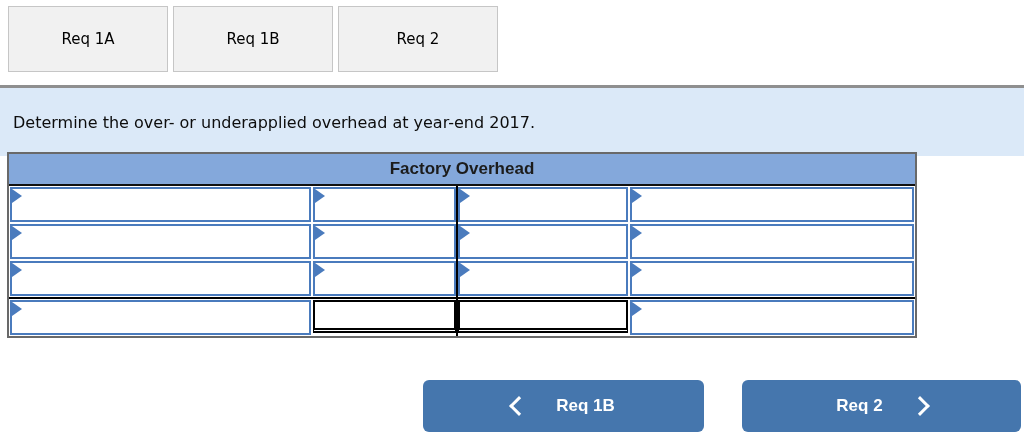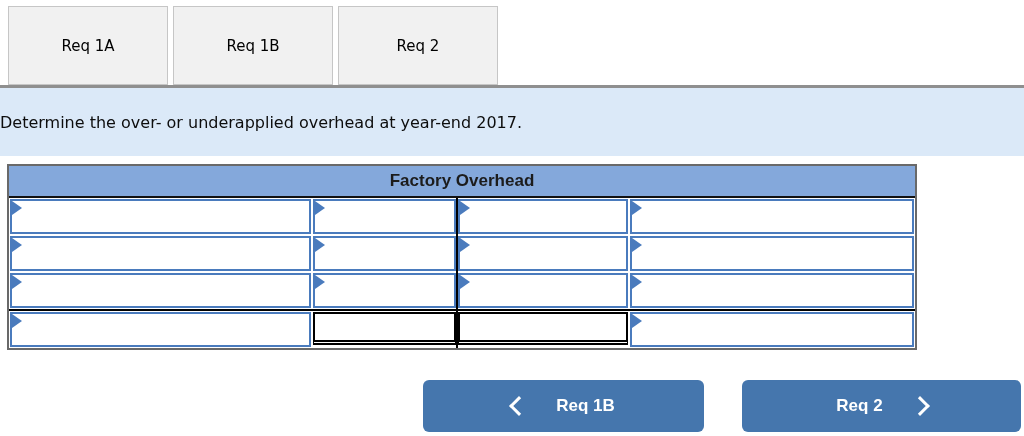--- a/index.html
+++ b/index.html
@@ -1,37 +1,37 @@
 <!DOCTYPE html>
 <html><head>
 <meta charset="utf-8">
 <style>
   html,body { margin:0; padding:0; background:#ffffff; }
   body { width:1024px; height:436px; position:relative; overflow:hidden;
          font-family:"DejaVu Sans", sans-serif; }
 
   
   .tabs { position:absolute; top:6px; left:8px; display:flex; gap:5px; z-index:2; }
-  .tab { box-sizing:border-box; width:160px; height:79px;
+  .tab { box-sizing:border-box; width:160px; height:66px;
          background:#f1f1f1; border:1px solid #c6c6c6;
          display:flex; align-items:center; justify-content:center;
          font-size:15px; color:#000; cursor:pointer; }
   .tab.active { background:#ffffff; border:2px solid #8f8f8f; border-bottom:none;
                 height:84px; z-index:4; }
   .tab-underline { position:absolute; top:85px; left:0; width:1024px; height:3px;
                    background:#8f8f8f; z-index:1; }
 
   
   .instruction { position:absolute; top:88px; left:0; width:1024px; height:68px;
                  background:#dbe9f8; box-sizing:border-box;
-                 display:flex; align-items:center; 
+                 display:flex; align-items:center; padding-left:13px;
                  font-size:16px; color:#0d0d0d; z-index:0; }
 
   
-  .taccount { position:absolute; top:164px; left:7px; width:910px;
+  .taccount { position:absolute; top:152px; left:7px; width:910px;
               box-sizing:border-box; border:2px solid #696969; background:#fff; }
   .t-header { height:30px; background:#84a8db; border-bottom:2px solid #111;
               display:flex; align-items:center; justify-content:center;
               font-family:"Liberation Sans", sans-serif; font-weight:bold;
               font-size:17px; color:#1c1c1c; }
   .t-body { position:relative; }
   .trow { display:flex; }
   .tcell { box-sizing:border-box; border:2px solid #4a7bbd; background:#fff;
            margin:1px; height:35px; position:relative; }
   .c1 { width:301px; } .c2 { width:143px; } .c3 { width:170px; } .c4 { flex:1; }

